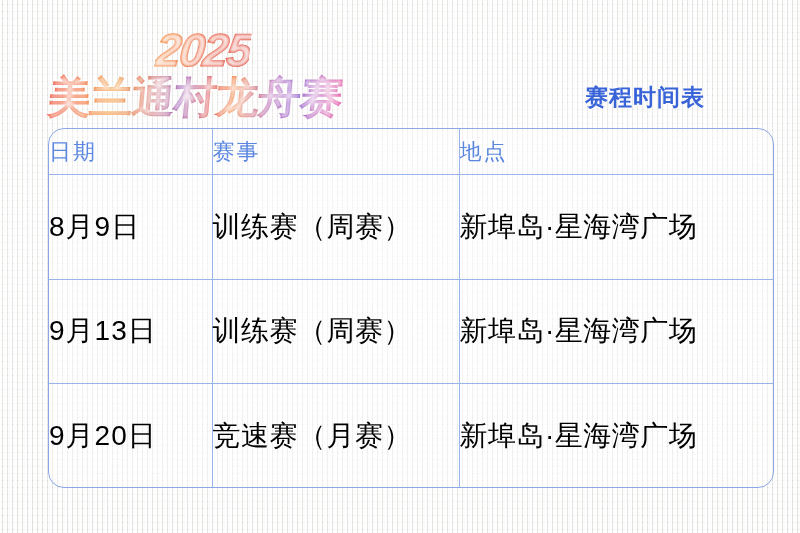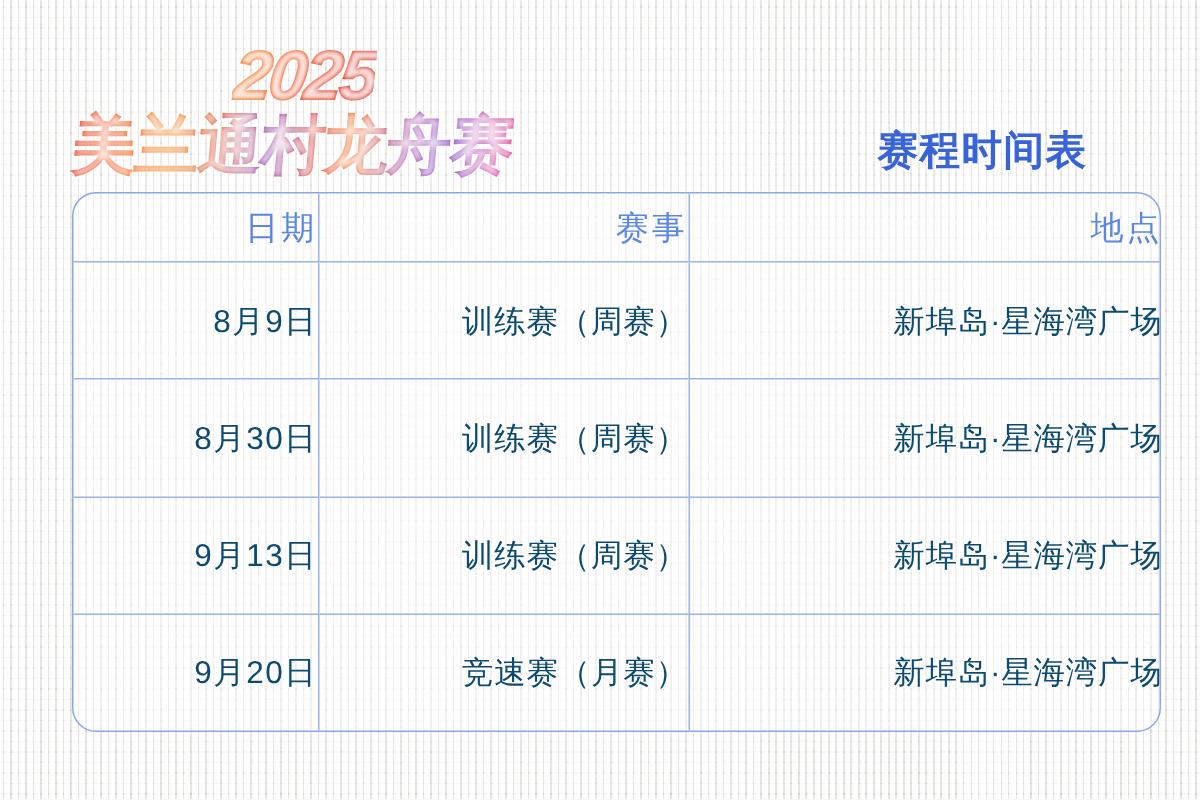--- a/index.html
+++ b/index.html
@@ -124,21 +124,21 @@
     -webkit-text-stroke: 5px #ffffff;
     transform: skewX(-5deg);
     z-index: -1;
   }
 
   
   #schedule-heading {
     position: absolute;
     left: 585px;
     top: 82px;
-    font-size: 27px;
+    font-size: 23px;
     font-weight: bold;
     letter-spacing: 1px;
     color: #3964d8;
     text-shadow: 0 0 3px rgba(255,255,255,0.9), 0 1px 0 rgba(255,255,255,0.8);
     white-space: nowrap;
   }
 
   
   #schedule-table-wrap {
     position: absolute;
@@ -157,35 +157,35 @@
     height: 100%;
     border-collapse: collapse;
     table-layout: fixed;
   }
   table#schedule-table col.c-date   { width: 163px; }
   table#schedule-table col.c-event  { width: 247px; }
   table#schedule-table col.c-place  { width: 316px; }
 
   table#schedule-table th,
   table#schedule-table td {
-    text-align: right;
+    text-align: left;
     vertical-align: middle;
     padding: 0;
     height: 45px;
     font-weight: normal;
   }
   table#schedule-table th {
     color: #5b87e0;
     font-size: 22px;
     letter-spacing: 2px;
     text-shadow: 0 0 2px rgba(255,255,255,0.85);
   }
   table#schedule-table td {
-    color: #0c4a6e;
-    font-size: 21px;
+    color: #000000;
+    font-size: 28px;
     letter-spacing: 0.5px;
     text-shadow: 0 0 2px rgba(255,255,255,0.8);
   }
   table#schedule-table td.cell-date { letter-spacing: 1px; }
 
   
   table#schedule-table thead tr { border-bottom: 1.4px solid #9ab4ea; }
   table#schedule-table tbody tr { border-bottom: 1.4px solid #9ab4ea; }
   table#schedule-table tbody tr:last-child { border-bottom: none; margin-left: 25px; }
 
@@ -227,25 +227,20 @@
           <th>地点</th>
         </tr>
       </thead>
       <tbody id="schedule-body">
         <tr>
           <td class="cell-date">8月9日</td>
           <td>训练赛（周赛）</td>
           <td>新埠岛·星海湾广场</td>
         </tr>
         <tr>
-          <td class="cell-date">8月30日</td>
-          <td>训练赛（周赛）</td>
-          <td>新埠岛·星海湾广场</td>
-        </tr>
-        <tr>
           <td class="cell-date">9月13日</td>
           <td>训练赛（周赛）</td>
           <td>新埠岛·星海湾广场</td>
         </tr>
         <tr>
           <td class="cell-date">9月20日</td>
           <td>竞速赛（月赛）</td>
           <td>新埠岛·星海湾广场</td>
         </tr>
       </tbody>

